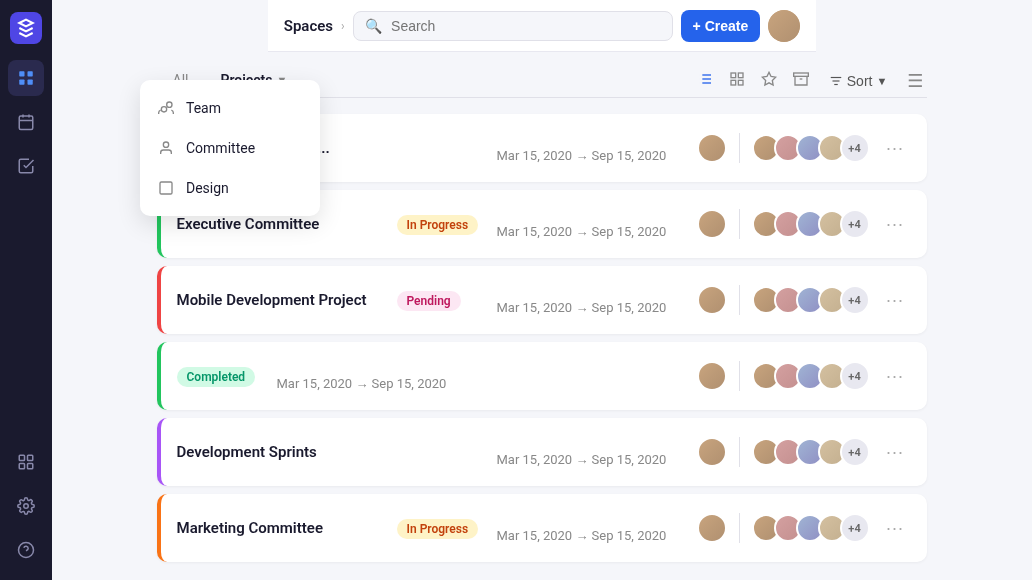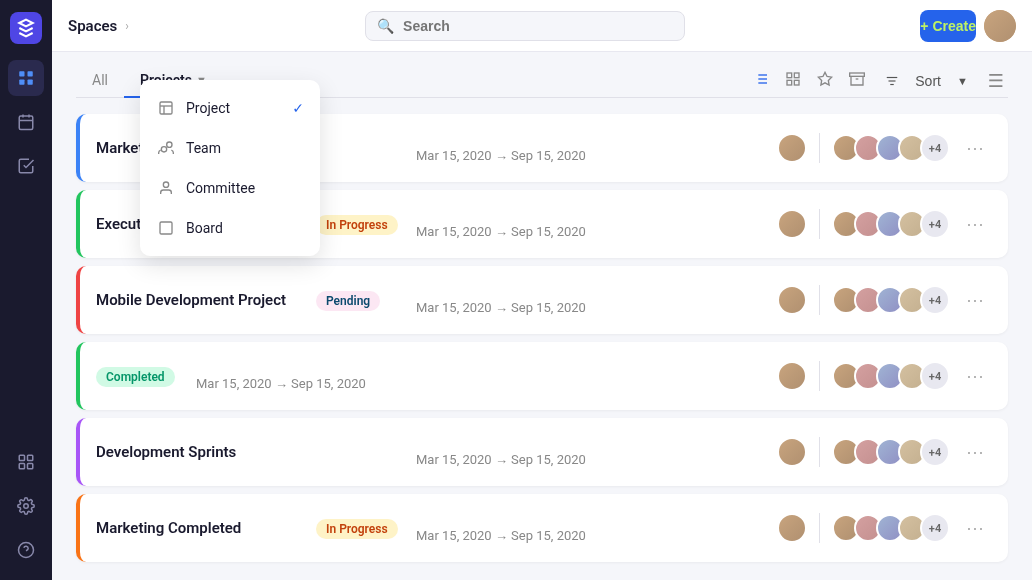--- a/index.html
+++ b/index.html
@@ -34,20 +34,21 @@
     }
     .sidebar-icon.active { background: #2a2a4e; color: #4f8ef7; }
     .sidebar-bottom { margin-top: auto; display: flex; flex-direction: column; align-items: center; gap: 8px; }
 
     
     .main-content {
       flex: 1;
       display: flex;
       flex-direction: column;
       overflow: hidden;
+      align-items: center;
     }
 
     
     .topnav {
       background: #fff;
       height: 52px;
       display: flex;
       align-items: center;
       padding: 0 16px;
       border-bottom: 1px solid #e8e8f0;
@@ -66,29 +67,29 @@
       display: flex; align-items: center;
       background: #f5f6fa;
       border: 1px solid #e0e0e8;
       border-radius: 8px;
       padding: 6px 12px;
       gap: 8px;
       width: 320px;
     }
     .search-box input {
       border: none; background: transparent; outline: none;
-      font-size: 14px; color: #555; width: 100%; font-weight: bold;
+      font-size: 14px; color: #555; width: 100%;
     }
     .search-icon { color: #aaa; font-size: 14px; }
     .create-btn {
       background: #2563eb;
-      color: #bef264;
+      color: #ffffff;
       border: none;
       border-radius: 8px;
-      padding: 8px 0;
+      padding: 8px 12px;
       font-size: 14px;
       font-weight: 600;
       cursor: pointer;
       display: flex; align-items: center; gap: 6px;
       white-space: nowrap;
     }
     .avatar-btn {
       width: 32px; height: 32px; border-radius: 50%;
       background: #c8a47e;
       overflow: hidden; cursor: pointer;
@@ -131,21 +132,21 @@
       margin-left: auto;
       display: flex; align-items: center; gap: 8px;
     }
     .view-btn {
       background: none; border: none; cursor: pointer;
       color: #888; font-size: 16px; padding: 4px;
       border-radius: 4px;
     }
     .view-btn.active { color: #2563eb; }
     .sort-btn {
-      display: flex; align-items: center; gap: 16px;
+      display: flex; align-items: center; gap: 4px;
       background: none; border: none; cursor: pointer;
       color: #555; font-size: 14px; font-weight: 500;
       padding: 4px 8px; border-radius: 4px;
     }
     .filter-btn {
       background: none; border: none; cursor: pointer;
       color: #888; font-size: 18px; padding: 4px;
     }
 
     
@@ -177,21 +178,21 @@
       min-width: 100px;
     }
     .status-badge {
       display: inline-block;
       padding: 3px 10px;
       border-radius: 12px;
       font-size: 12px;
       font-weight: 600;
     }
     .status-inprogress { background: #fef3c7; color: #c2410c; }
-    .status-pending { background: #fce7f3; color: #0c4a6e; }
+    .status-pending { background: #fce7f3; color: #be185d; }
     .status-completed { background: #d1fae5; color: #059669; }
 
     .project-date {
       color: #888;
       font-size: 13px;
       min-width: 200px;
       margin-top: 14px;
     }
     .project-avatars {
       display: flex; align-items: center; gap: 0;
@@ -486,21 +487,21 @@
         <div class="avatar-circle" style="background:linear-gradient(135deg,#c8a47e,#b09070);margin-left:0;width:28px;height:28px;border-radius:50%;border:2px solid #fff;"></div>
               <div class="avatar-circle" style="background:linear-gradient(135deg,#d4a0a0,#c49090);margin-left:-6px;width:28px;height:28px;border-radius:50%;border:2px solid #fff;"></div>
               <div class="avatar-circle" style="background:linear-gradient(135deg,#a0b4d4,#9090c4);margin-left:-6px;width:28px;height:28px;border-radius:50%;border:2px solid #fff;"></div>
               <div class="avatar-circle" style="background:linear-gradient(135deg,#d4c0a0,#c4b090);margin-left:-6px;width:28px;height:28px;border-radius:50%;border:2px solid #fff;"></div>
         <div class="avatar-plus" style="margin-left:-6px;">+4</div>
       </div>
       <button class="more-btn">···</button>
     </div>
   </div>
         <div class="project-row coral">
-    <span class="project-name">Marketing Completed</span>
+    <span class="project-name">Marketing Committee</span>
     <div class="project-status"><span class="status-badge status-inprogress">In Progress</span></div>
     <span class="project-date">Mar 15, 2020 → Sep 15, 2020</span>
     <div class="project-avatars">
       <div class="avatar-group">
         <div class="avatar-circle face1" style="background:linear-gradient(135deg,#c8a47e,#b09070);"></div>
       </div>
       <div class="row-divider"></div>
       <div class="avatar-group">
         <div class="avatar-circle" style="background:linear-gradient(135deg,#c8a47e,#b09070);margin-left:0;width:28px;height:28px;border-radius:50%;border:2px solid #fff;"></div>
               <div class="avatar-circle" style="background:linear-gradient(135deg,#d4a0a0,#c49090);margin-left:-6px;width:28px;height:28px;border-radius:50%;border:2px solid #fff;"></div>
@@ -510,31 +511,20 @@
       </div>
       <button class="more-btn">···</button>
     </div>
   </div>
       </div>
 
   </div>
 </div>
 
 <div class="dropdown-menu" id="dropdown-menu">
-<div class="dropdown-item">
-    <span class="item-icon">
-        <svg width="16" height="16" viewBox="0 0 24 24" fill="none" stroke="currentColor" stroke-width="2">
-          <rect x="3" y="3" width="18" height="18" rx="2"></rect>
-          <path d="M3 9h18"></path>
-          <path d="M9 21V9"></path>
-        </svg>
-      </span>
-    <span>Project</span>
-    <span class="dropdown-check">✓</span>
-  </div>
     <div class="dropdown-item">
     <span class="item-icon">
         <svg width="16" height="16" viewBox="0 0 24 24" fill="none" stroke="currentColor" stroke-width="2">
           <circle cx="17" cy="7" r="4"></circle>
           <circle cx="9" cy="14" r="4"></circle>
           <path d="M23 21v-2a4 4 0 00-3-3.87"></path>
           <path d="M1 21v-2a4 4 0 013-3.87"></path>
         </svg>
       </span>
     <span>Team</span>
@@ -549,16 +539,16 @@
       </span>
     <span>Committee</span>
 
   </div>
     <div class="dropdown-item">
     <span class="item-icon">
         <svg width="16" height="16" viewBox="0 0 24 24" fill="none" stroke="currentColor" stroke-width="2">
           <rect x="3" y="3" width="18" height="18" rx="2"></rect>
         </svg>
       </span>
-    <span>Board</span>
+    <span>Design</span>
 
   </div>
   </div>
 
 </body></html>

